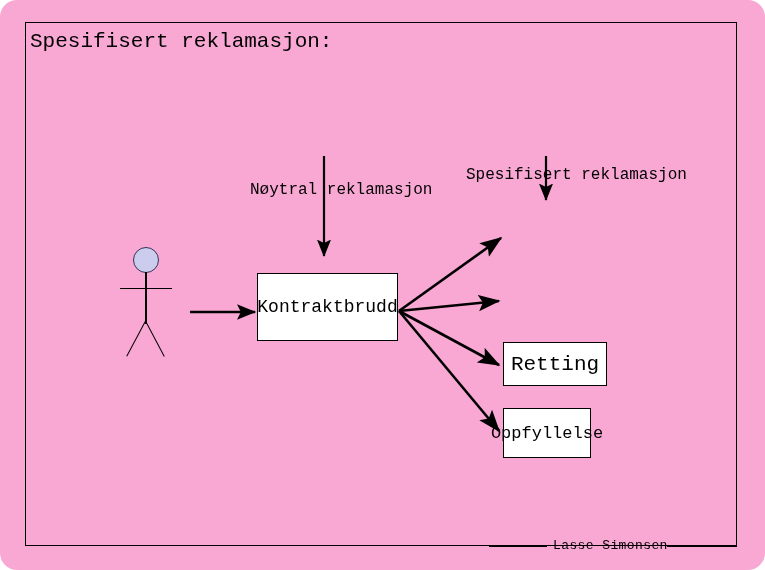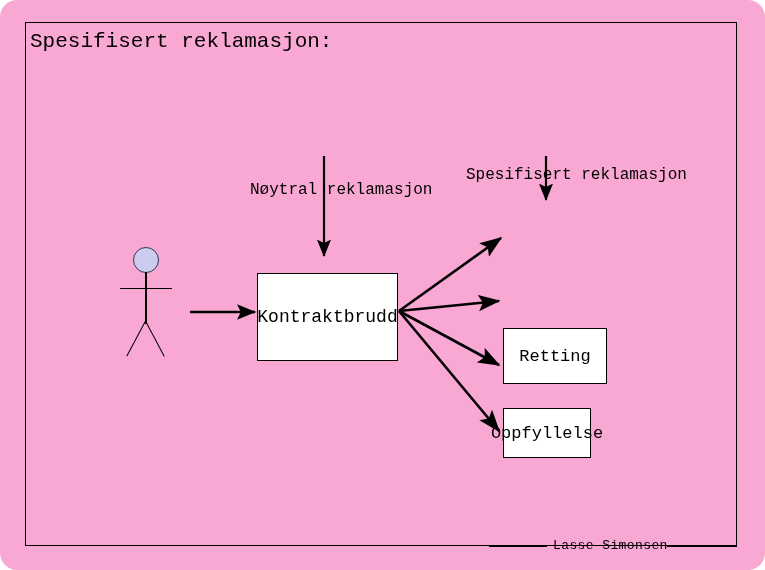--- a/index.html
+++ b/index.html
@@ -50,26 +50,26 @@
     border: 1.4px solid #000000;
     box-sizing: border-box;
     background: #ffffff;
     display: flex;
     align-items: center;
     justify-content: center;
     color: #000000;
     white-space: nowrap;
   }
   #box-kontraktbrudd {
-    left: 257px; top: 273px; width: 141px; height: 88px;
+    left: 257px; top: 273px; width: 141px; height: 68px;
     font-size: 18px;
   }
   #box-heving   { left: 505px; top: 210px; width: 102px; height: 50px; font-size: 17px; }
   #box-omlevering { left: 503px; top: 276px; width: 105px; height: 50px; font-size: 17px; }
-  #box-retting  { left: 503px; top: 328px; width: 104px; height: 56px; font-size: 17px; }
+  #box-retting  { left: 503px; top: 342px; width: 104px; height: 44px; font-size: 21px; }
   #box-oppfyllelse { left: 503px; top: 408px; width: 88px; height: 50px; font-size: 17px; }
 
   
   .actor { position: absolute; left: 108px; top: 243px; width: 80px; height: 118px; }
   .actor-head {
     position: absolute;
     left: 25px; top: 4px;
     width: 26px; height: 26px;
     border-radius: 50%;
     background: #ccccee;

